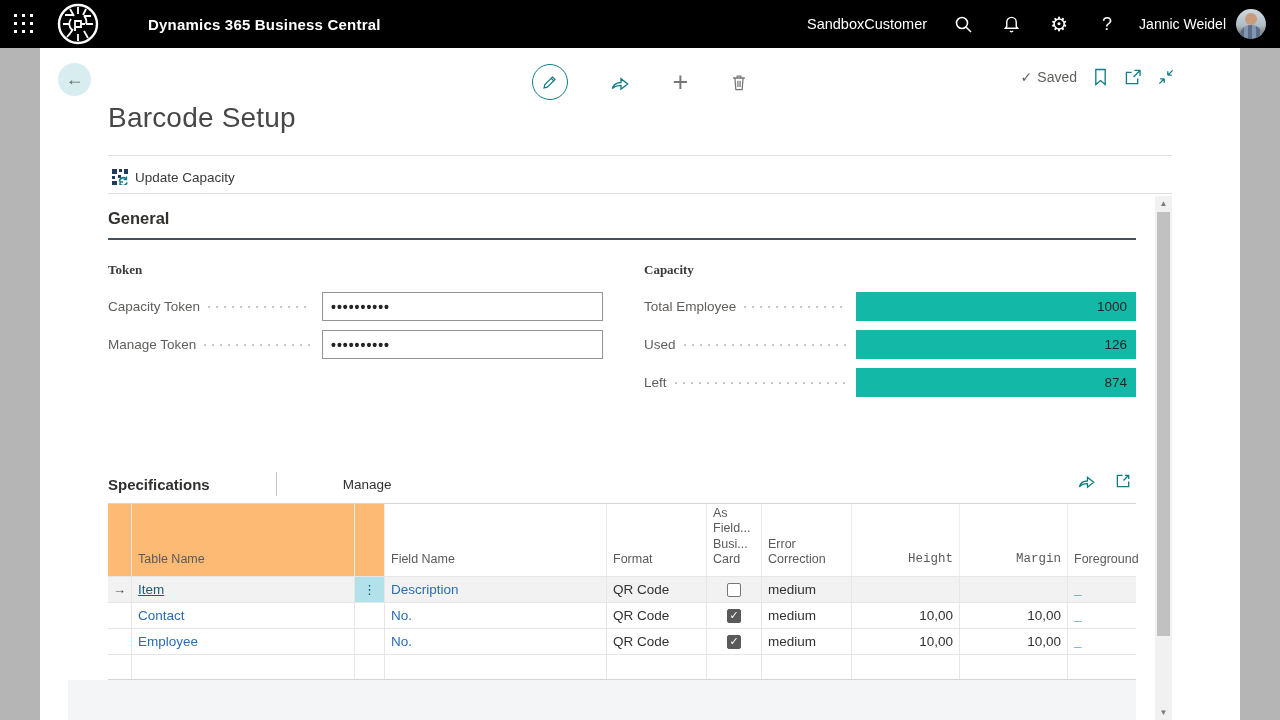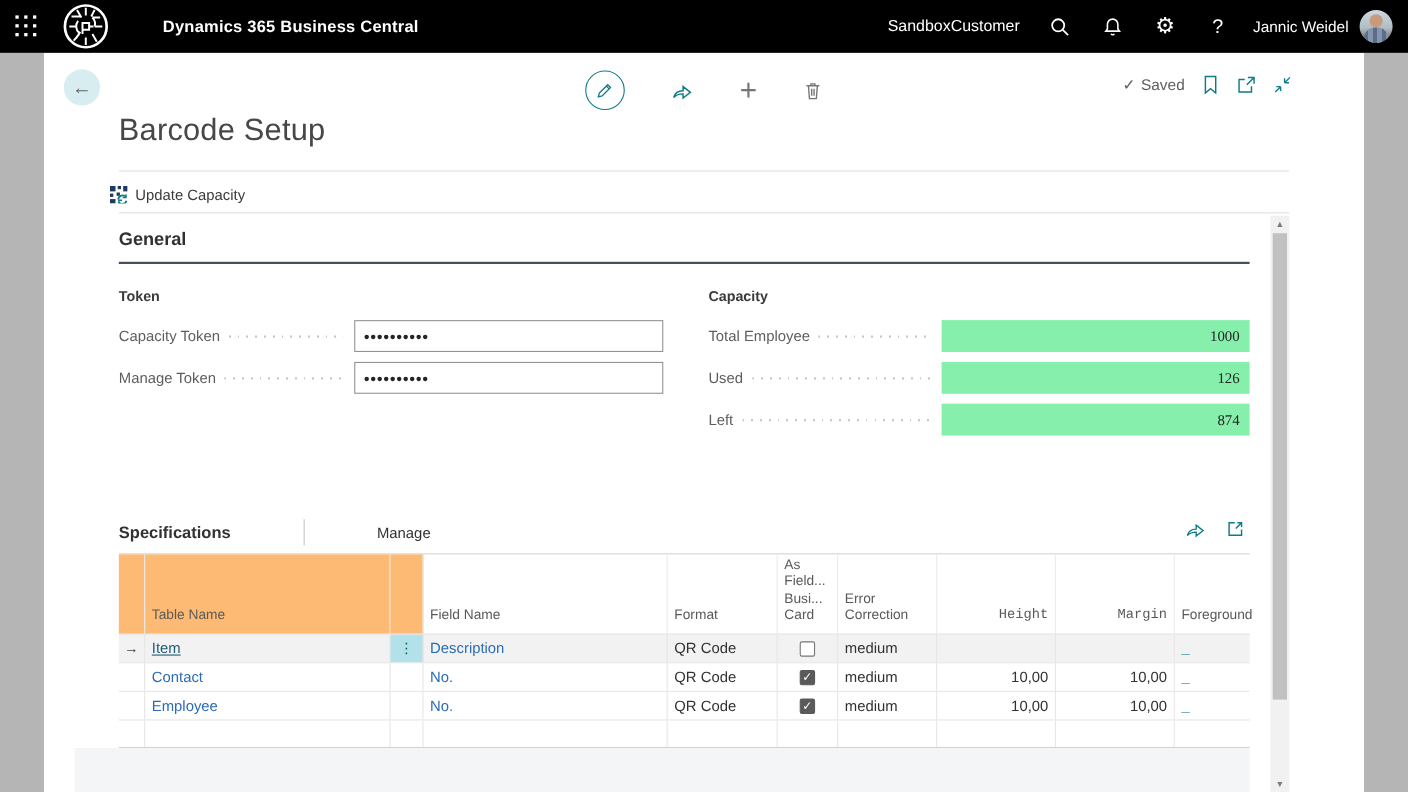--- a/index.html
+++ b/index.html
@@ -52,45 +52,45 @@
     align-items:center; gap:16px; }
   .saved-label { color:#605e5c; font-size:14px; display:flex; gap:5px;
     align-items:center; }
   .sg-icon { color:#0e7c86; cursor:pointer; display:flex; }
 
   .page-title { position:absolute; left:68px; top:54px; font-size:28px;
     font-weight:300; color:#474747; letter-spacing:.2px; }
 
   .hr1 { position:absolute; left:68px; top:107px; width:1064px; height:1px;
     background:#e1dfdd; }
-  .update-capacity { position:absolute; left:60px; top:116px; height:26px;
+  .update-capacity { position:absolute; left:72px; top:116px; height:26px;
     display:flex; align-items:center; gap:7px; font-size:13.5px; color:#3b3a39;
     cursor:pointer; }
   .hr2 { position:absolute; left:68px; top:145px; width:1064px; height:1px;
     background:#e1dfdd; }
 
   .general-heading { position:absolute; left:68px; top:161px; font-size:16.5px;
     font-weight:bold; color:#323130; }
   .general-underline { position:absolute; left:68px; top:190px; width:1028px;
     height:2px; background:#44505c; }
 
   
-  .group-label { font-size:13px; font-weight:bold; color:#3b3a39; margin-bottom:14px; }
+  .group-label { font-size:13px; font-weight:bold; color:#3b3a39; margin-bottom:14px;font-family:Liberation Serif, serif; }
   .col-left  { position:absolute; left:68px;  top:214px; width:495px; }
   .col-right { position:absolute; left:604px; top:214px; width:492px; }
   .field-row { display:flex; align-items:center; height:29px; margin-bottom:9px; }
   .f-label { font-size:13.5px; color:#605e5c; white-space:nowrap; }
   .leader { flex:1; height:2px; margin:0 10px 0 8px;
     background-image:repeating-linear-gradient(90deg,#c8c6c4 0 1.6px,transparent 1.6px 8px); }
   .token-input { width:281px; height:29px; border:1px solid #949494;
     font-size:14px; font-weight:bold; letter-spacing:1px; padding:0 8px;
     color:#252423; font-family:inherit; }
-  .ro-box { width:280px; height:29px; background:#86efac; color:#252423;
+  .ro-box { width:280px; height:29px; background:#14b8a6; color:#252423;
     font-size:13.5px; display:flex; align-items:center; justify-content:flex-end;
-    padding:0 9px;font-family:Liberation Serif, serif; }
+    padding:0 9px; }
 
   
   .spec-header { position:absolute; left:68px; top:421px; height:30px;
     display:flex; align-items:center;gap:40px; }
   .spec-title { font-size:15px; font-weight:bold; color:#323130; }
   .spec-sep { width:1px; height:24px; background:#c8c6c4; margin:0 26px; }
   .spec-manage { font-size:13.5px; color:#323130; cursor:pointer; }
   .spec-icons { position:absolute; right:108px; top:424px; display:flex; gap:18px;
     color:#0e7c86; }
   .spec-icons span { cursor:pointer; display:flex; }

